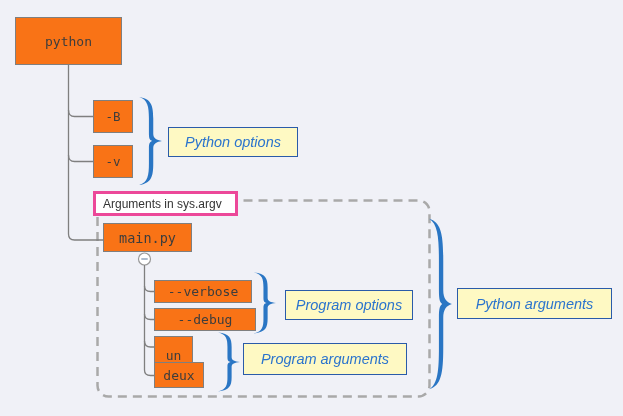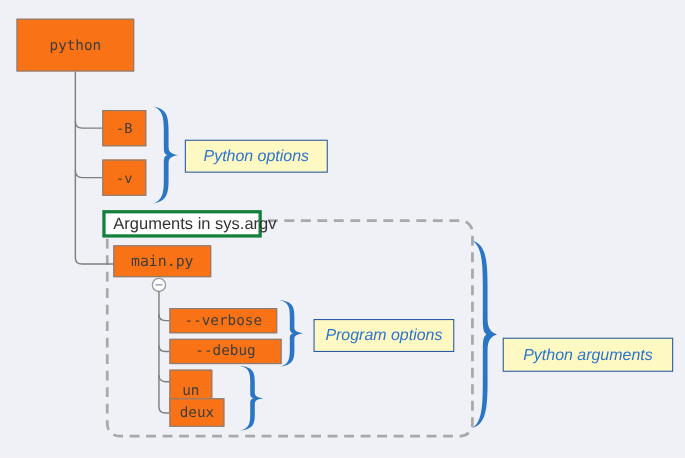--- a/index.html
+++ b/index.html
@@ -9,22 +9,22 @@
     font-family:"Liberation Sans", sans-serif;
   }
   .underlay { position:absolute; left:0; top:0; }
   .node {
     position:absolute; background:#f97316; border:1px solid #7f7f7f;
     color:#3d3d3d; font-family:"DejaVu Sans Mono","Liberation Mono",monospace;
     font-size:13px; display:flex; align-items:center; justify-content:center;
     box-sizing:border-box; white-space:nowrap;
   }
   .group-label {
-    position:absolute; background:#ffffff; border:3px solid #15803d;
-    color:#333333; font-size:15px; display:flex; align-items:center;
+    position:absolute; background:#ffffff; border:3px solid #ec4899;
+    color:#333333; font-size:12px; display:flex; align-items:center;
     box-sizing:border-box; padding:0 7px; white-space:nowrap;
   }
   .callout {
     position:absolute; background:#fef9c3; border:1px solid #2a5ba9;
     color:#2b74cd; font-style:italic; font-size:14.5px;
     display:flex; align-items:center; justify-content:center;
     box-sizing:border-box; white-space:nowrap;
   }
   .brace { position:absolute; }
   .brace svg { display:block; width:100%; height:100%; }
@@ -92,16 +92,17 @@
   <div class="brace" style="left:427px; top:217px; width:26px; height:174px;">
     <svg viewBox="0 0 24 100" preserveAspectRatio="none">
       <path fill="#2a76c4" d="M2 1 C13 3 15 10 15 25 L15 42 C15 47 18 49 23 50 C18 51 15 53 15 58 L15 75 C15 90 13 97 2 99 C10 96 11 88 11 75 L11 58 C11 52 12 51 14 50 C12 49 11 48 11 42 L11 25 C11 12 10 4 2 1 Z"></path>
     </svg>
   </div>
 
   <div class="callout" style="left:168px; top:127px; width:130px; height:30px;">Python options</div>
 
   <div class="callout" style="left:285px; top:290px; width:128px; height:30px;">Program options</div>
 
+  <div class="callout" style="left:243px; top:343px; width:164px; height:32px;">Program arguments</div>
 
-  <div class="callout" style="left:457px; top:288px; width:155px; height:31px;margin-top:19px;">Python arguments</div>
+  <div class="callout" style="left:457px; top:288px; width:155px; height:31px;">Python arguments</div>
 
 </div>
 
 </body></html>

